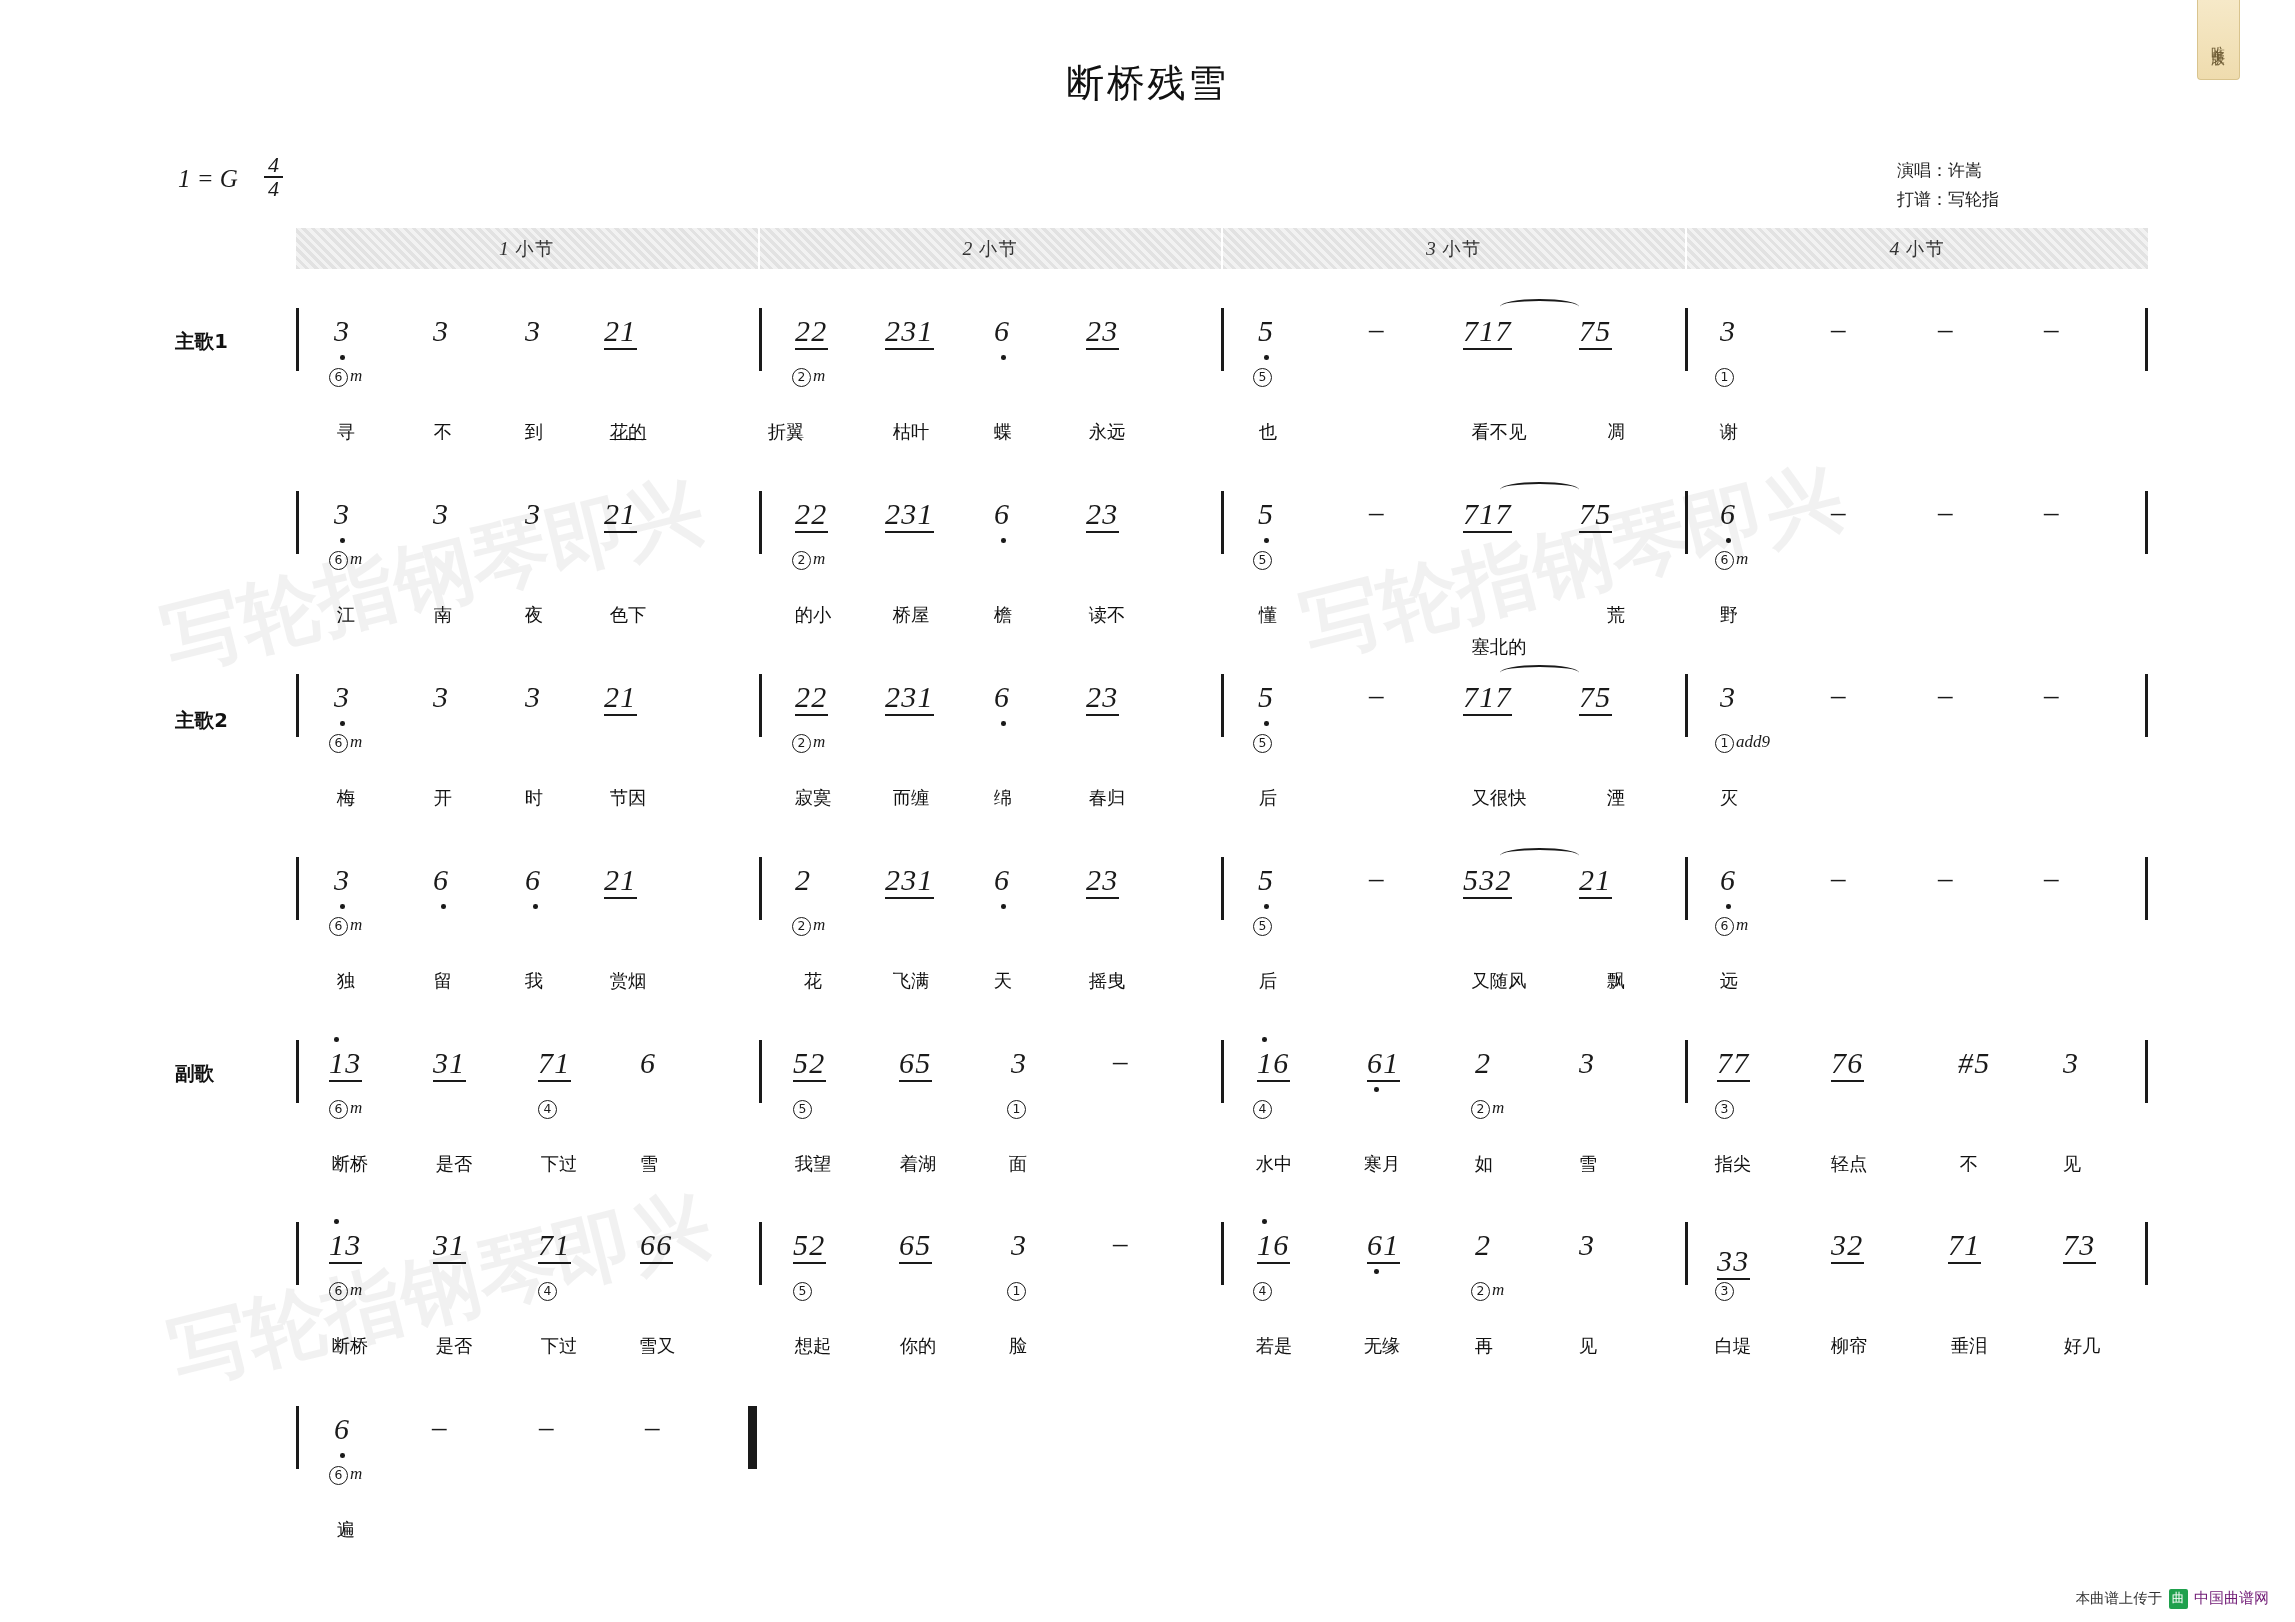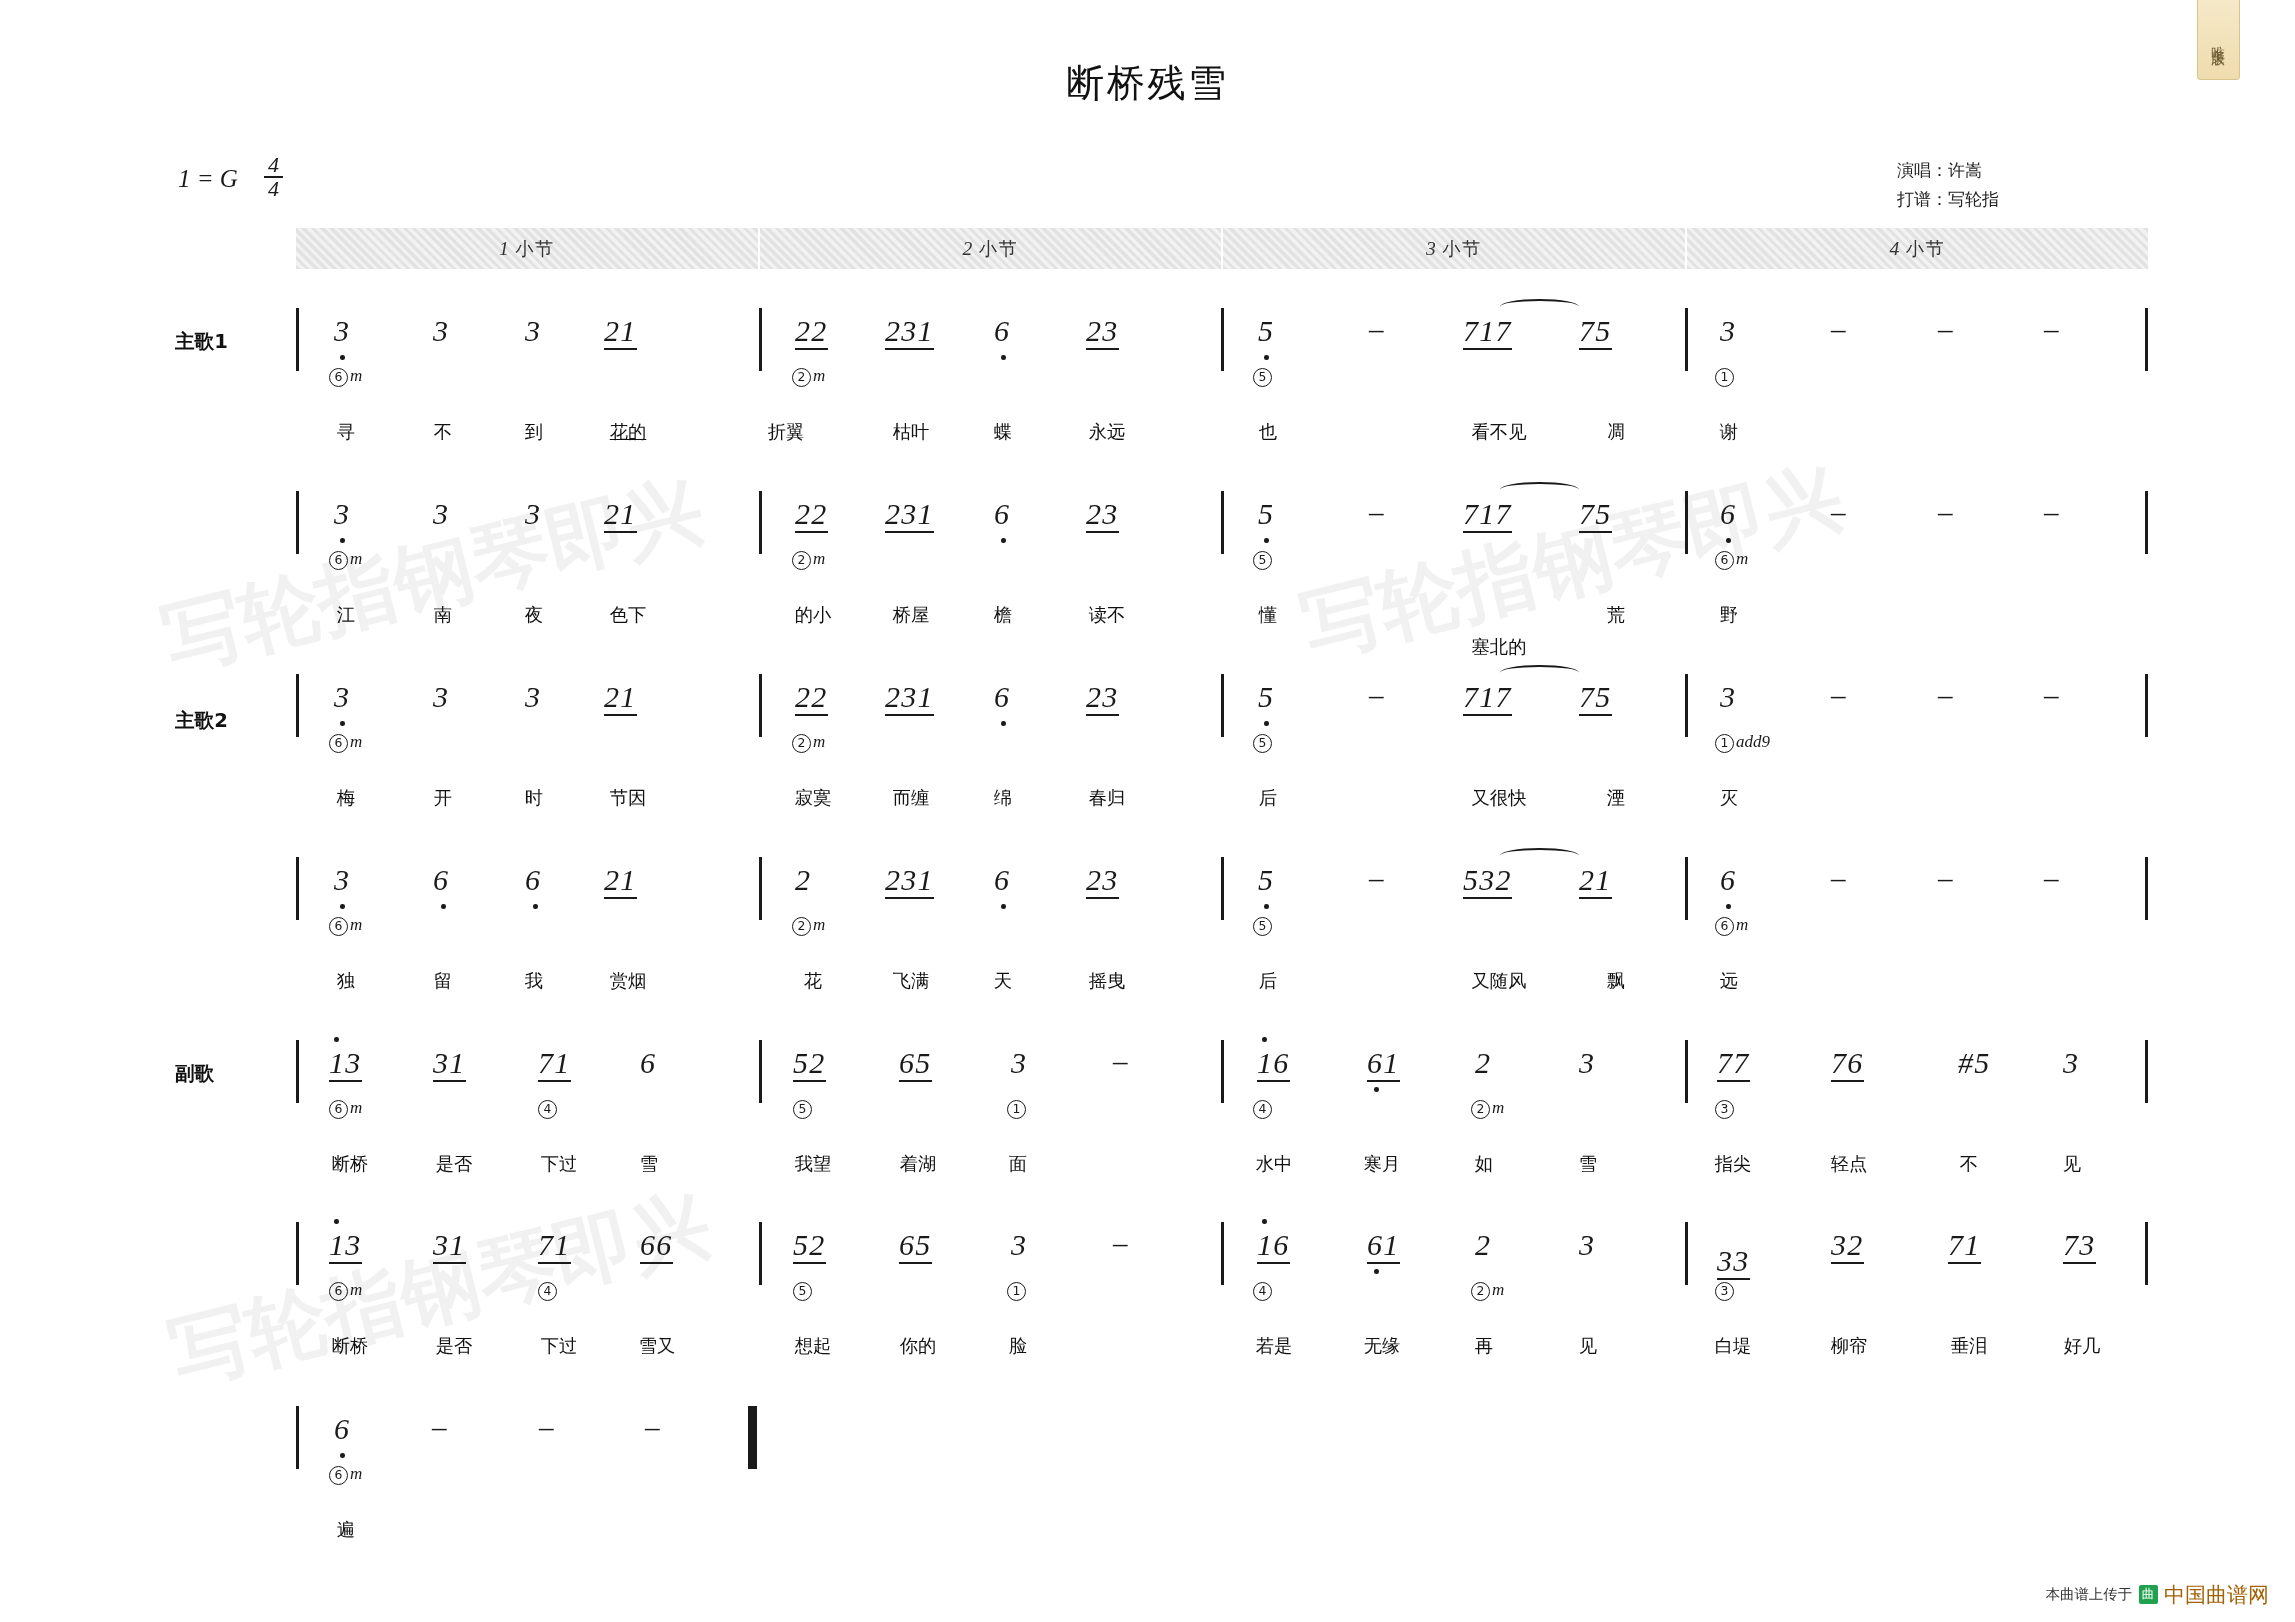--- a/index.html
+++ b/index.html
@@ -232,21 +232,21 @@
     font-family: "DejaVu Sans", sans-serif;
     color: #333;
   }
   .footer .site-badge {
     background: #1fa14d;
     color: #fff;
     font-size: 12.4px;
     padding: 1.3px 3.3px;
     border-radius: 2px;
   }
-  .footer .site-name { color: #a16207; font-size: 21px; }
+  .footer .site-name { color: #701a75; font-size: 15px; }
 </style>
 </head>
 <body>
 
 <div class="corner-stamp">
   <span>唯美版</span>
 </div>
 
 <div class="title">断桥残雪</div>
 

